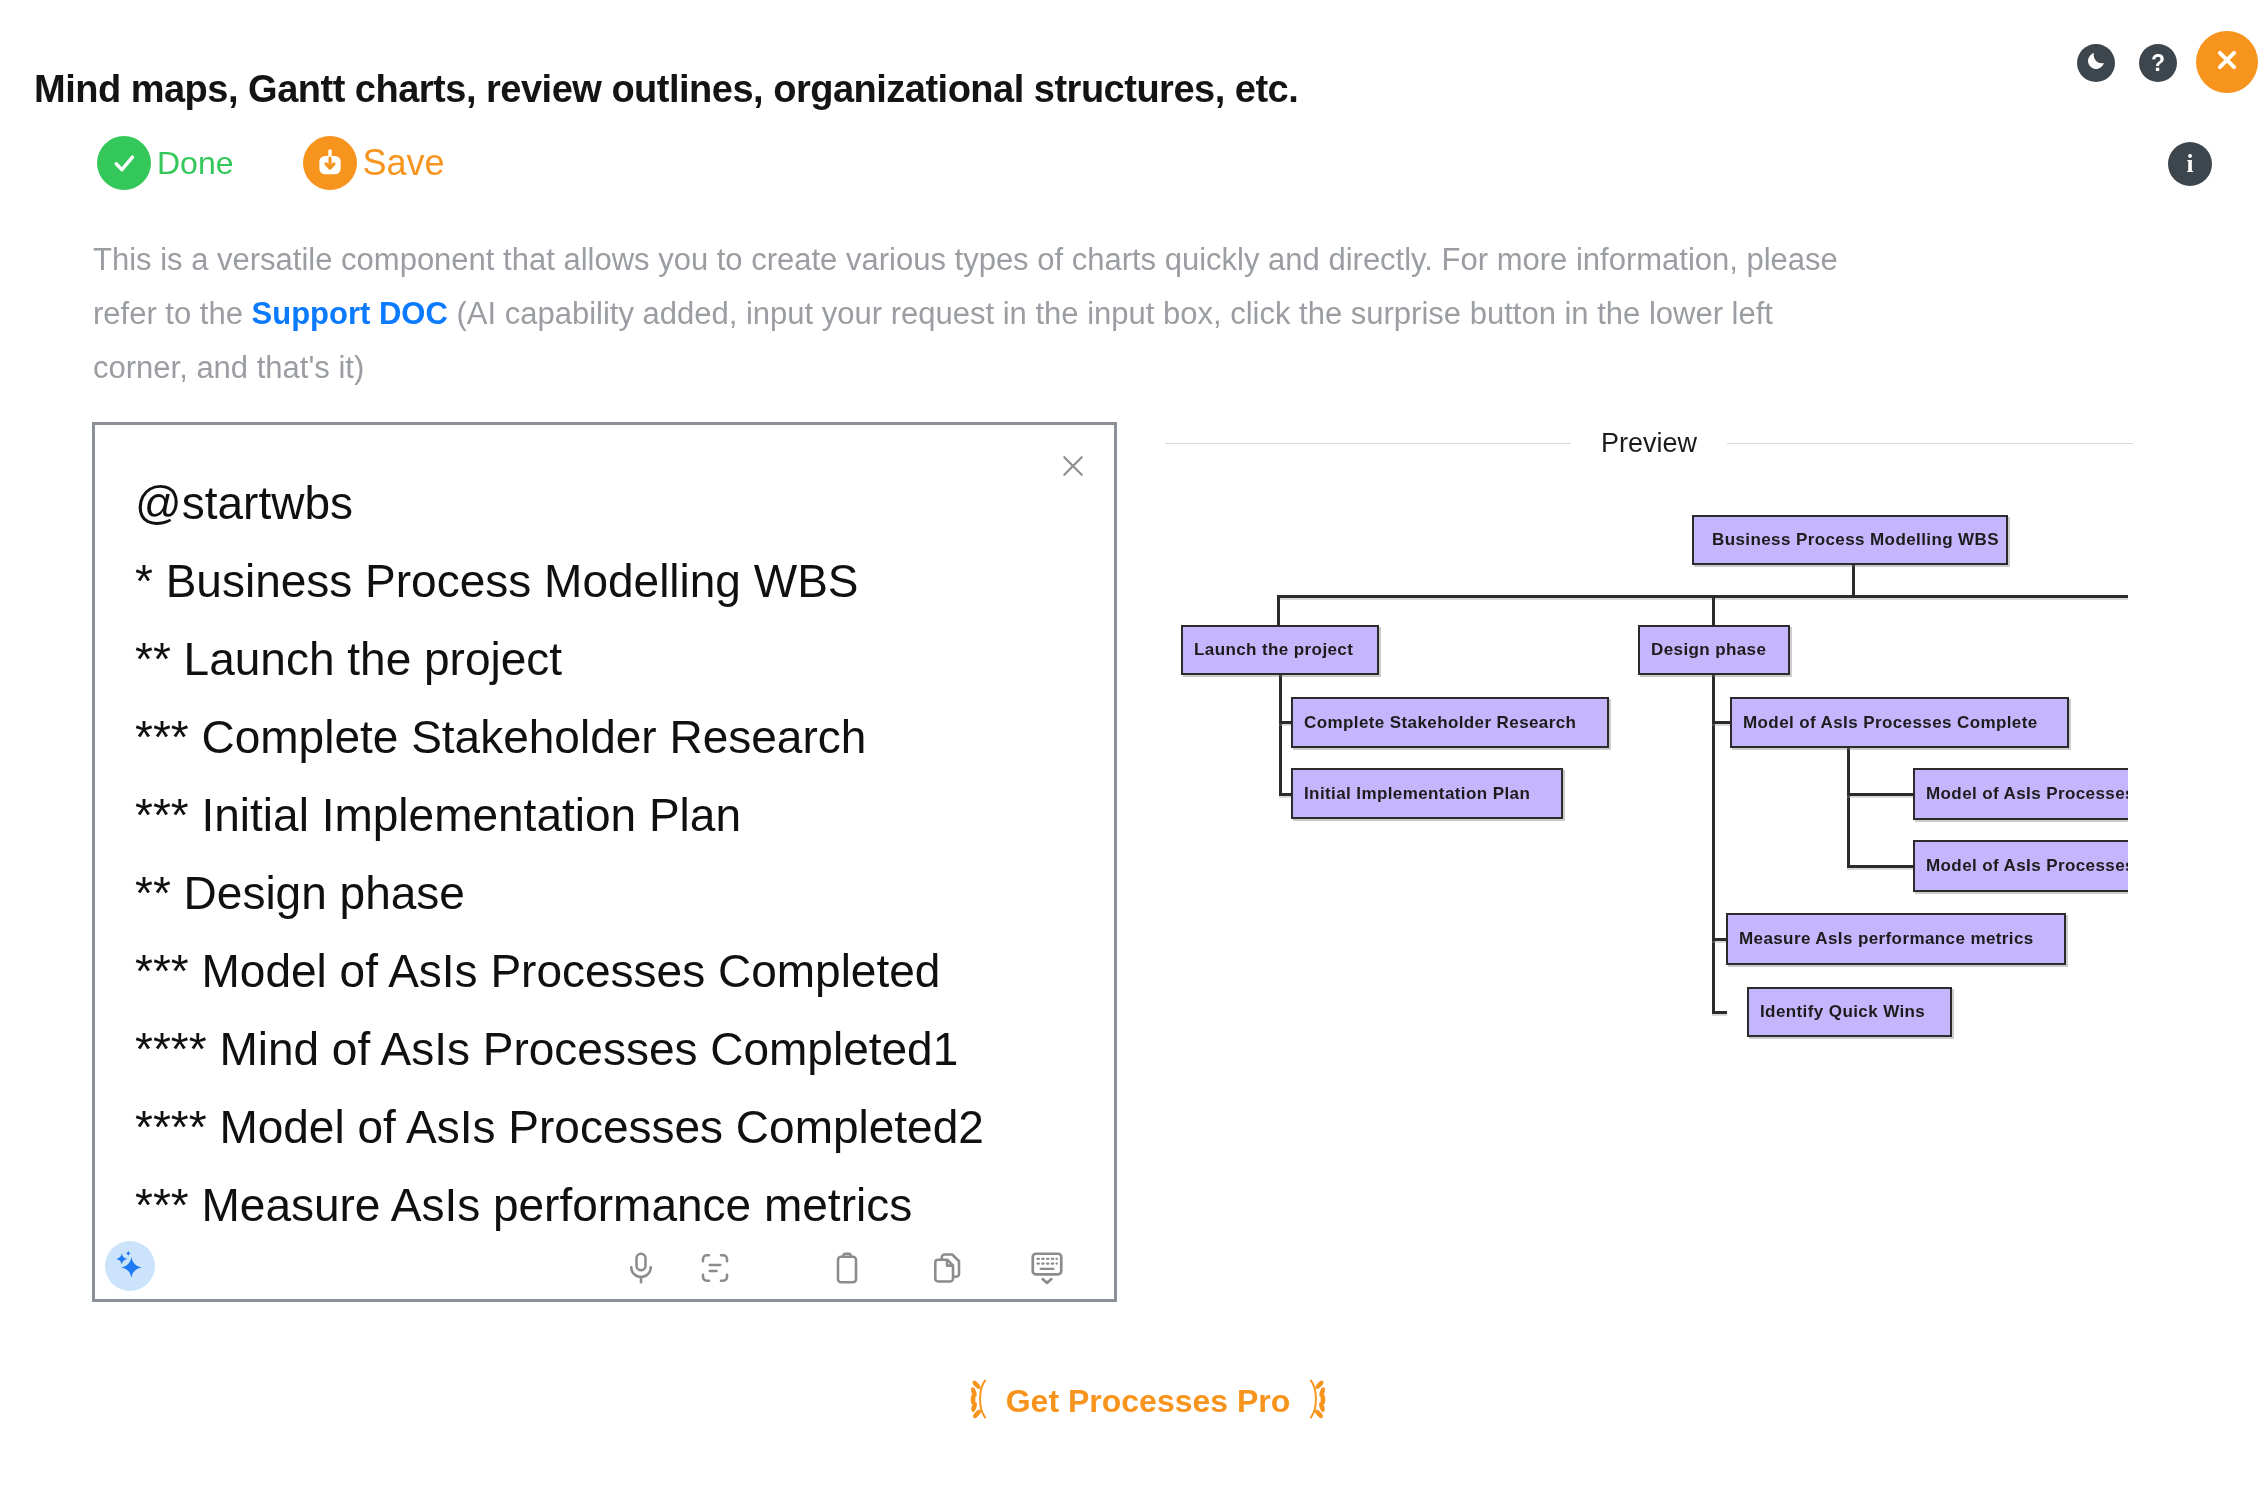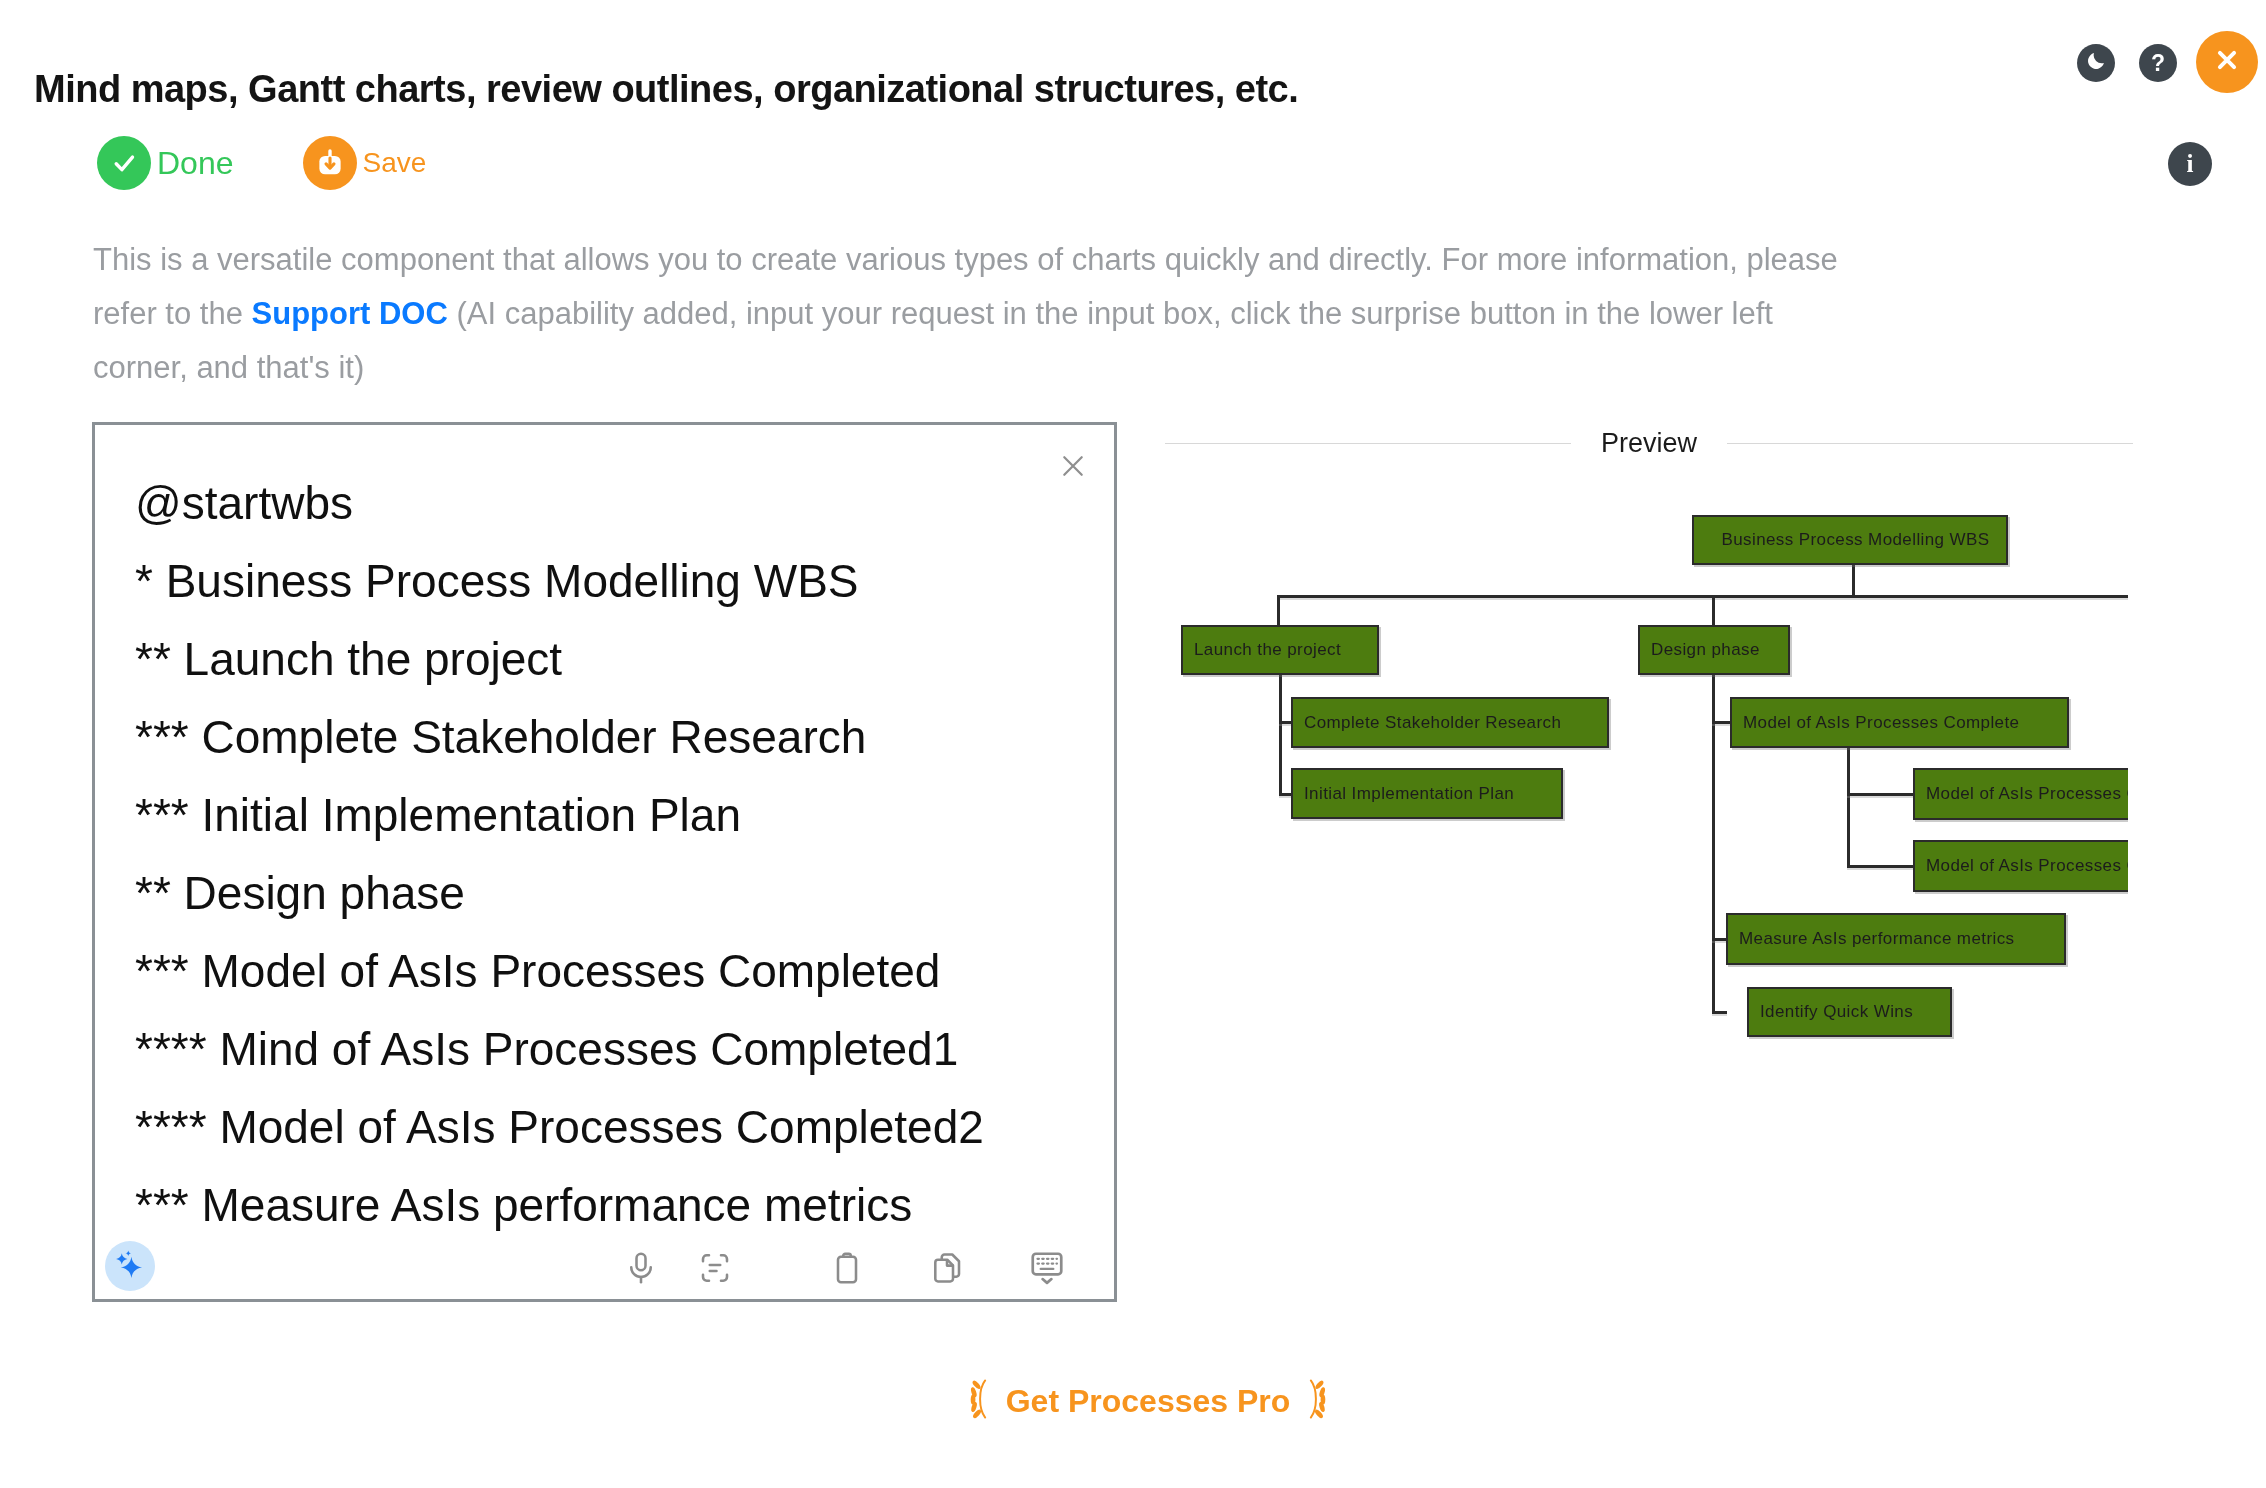--- a/index.html
+++ b/index.html
@@ -17,21 +17,21 @@
   .help-glyph{color:#fff;font-size:23px;font-weight:700;}
   .info-btn{left:2168px;top:142px;width:44px;height:44px;}
   .info-glyph{color:#fff;font-size:25px;font-weight:600;font-family:"Liberation Serif",serif;}
 
   
   .actions{position:absolute;left:97px;top:136px;height:54px;display:flex;align-items:center;justify-content:flex-end;}
   .action{display:flex;align-items:center;cursor:pointer;}
   .action + .action{margin-left:69px;}
   .action .bubble{width:54px;height:54px;border-radius:50%;display:flex;align-items:center;justify-content:center;}
   .done-label{color:#34C759;font-size:32px;margin-left:6px;}
-  .save-label{color:#F7941E;font-size:28px;margin-left:6px;}
+  .save-label{color:#F7941E;font-size:36px;margin-left:6px;}
 
   
   .desc{position:absolute;left:93px;top:233px;width:2080px;font-size:31px;line-height:54px;color:#9A9DA1;}
   .desc .link{color:#0A7AFF;font-weight:700;cursor:pointer;}
 
   
   .editor{position:absolute;left:92px;top:422px;width:1025px;height:880px;border:3px solid #8A9095;background:#fff;box-sizing:border-box;}
   .editor-close{position:absolute;right:22px;top:22px;width:38px;height:38px;cursor:pointer;}
   .editor-text{position:absolute;left:40px;top:39px;font-size:46px;line-height:78px;color:#101010;white-space:nowrap;cursor:text;}
   .editor-toolbar{position:absolute;left:0;right:0;bottom:0;height:66px;}
@@ -40,21 +40,21 @@
   .tool{width:38px;height:38px;display:flex;align-items:center;justify-content:center;cursor:pointer;}
   .tool + .tool{margin-left:36px;}
   .tool.group-gap{margin-left:94px;}
   .tool.small-gap{margin-left:62px;}
 
   
   .preview-header{position:absolute;left:1165px;top:428px;width:968px;display:flex;align-items:center;}
   .preview-header .rule{flex:1;height:1px;background:#D8D8D8;}
   .preview-label{margin:0 30px;font-size:27px;color:#1b1b1b;}
   .preview-canvas{position:absolute;left:1160px;top:460px;width:968px;height:650px;overflow:hidden;}
-  .node{position:absolute;background:#4d7c0f;border:2px solid #2B2B2B;box-sizing:border-box;display:flex;align-items:center;padding-left:11px;font-size:17px;letter-spacing:0.4px;color:#1c1c1c;white-space:nowrap;overflow:hidden;box-shadow:2px 2px 0 rgba(110,110,110,0.35);}
+  .node{position:absolute;background:#c4b5fd;border:2px solid #2B2B2B;box-sizing:border-box;display:flex;align-items:center;padding-left:11px;font-size:17px;letter-spacing:0.4px;color:#1c1c1c;white-space:nowrap;overflow:hidden;box-shadow:2px 2px 0 rgba(110,110,110,0.35);font-weight:bold;}
   .edge{position:absolute;background:#2B2B2B;}
   .edge.h{height:2.5px;box-shadow:0 2px 0 rgba(150,150,150,0.35);}
   .edge.v{width:2.5px;}
 
   
   .footer{position:absolute;left:0;top:1378px;width:2296px;display:flex;align-items:center;justify-content:center;}
   .pro-label{color:#F7941E;font-size:32px;font-weight:700;margin:0 14px;cursor:pointer;}
 </style>
 </head>
 <body>

